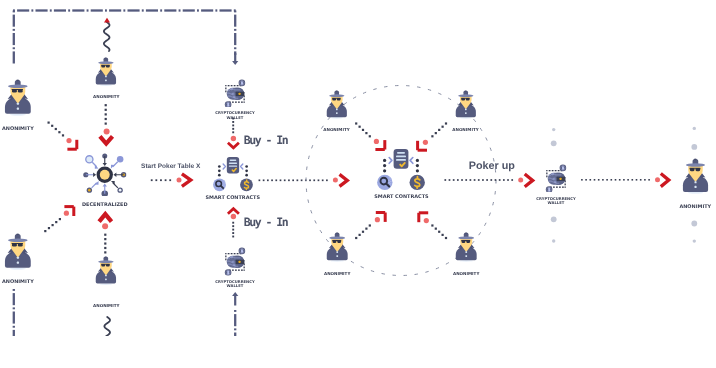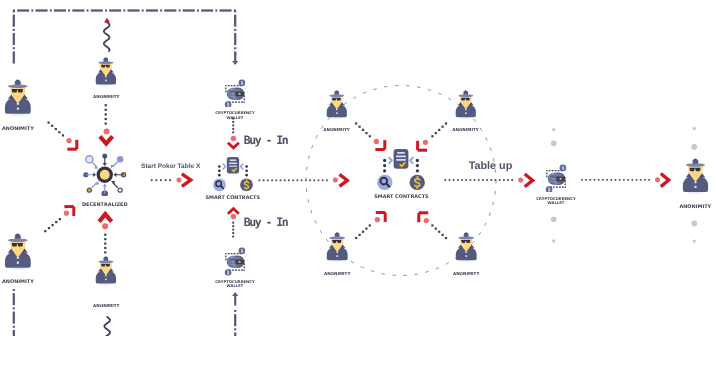--- a/index.html
+++ b/index.html
@@ -581,14 +581,14 @@
 <div class="cap" style="left:276.5px;top:126.5px;font-size:4.1px">ANONIMITY</div>
 <div class="cap" style="left:405.5px;top:126.5px;font-size:4.1px">ANONIMITY</div>
 <div class="cap" style="left:277.2px;top:270.6px;font-size:4.1px">ANONIMITY</div>
 <div class="cap" style="left:406.2px;top:270.6px;font-size:4.1px">ANONIMITY</div>
 <div class="cap wal" style="left:496.0px;top:197.1px"><span>CRYPTOCURRENCY</span><br><span>WALLET</span></div>
 <div class="cap" style="left:635.3px;top:204.5px">ANONIMITY</div>
 
 <div class="act" style="left:141.1px;top:163.0px;font-size:6.5px">Start Poker Table X</div>
 <div class="act mono" style="left:243.8px;top:132.6px;font-size:11.5px">Buy - In</div>
 <div class="act mono" style="left:243.8px;top:215.0px;font-size:11.5px">Buy - In</div>
-<div class="act" style="left:468.7px;top:160.4px;font-size:10.8px">Table up</div>
+<div class="act" style="left:468.7px;top:160.4px;font-size:10.8px">Poker up</div>
 </div>
 
 </body></html>

